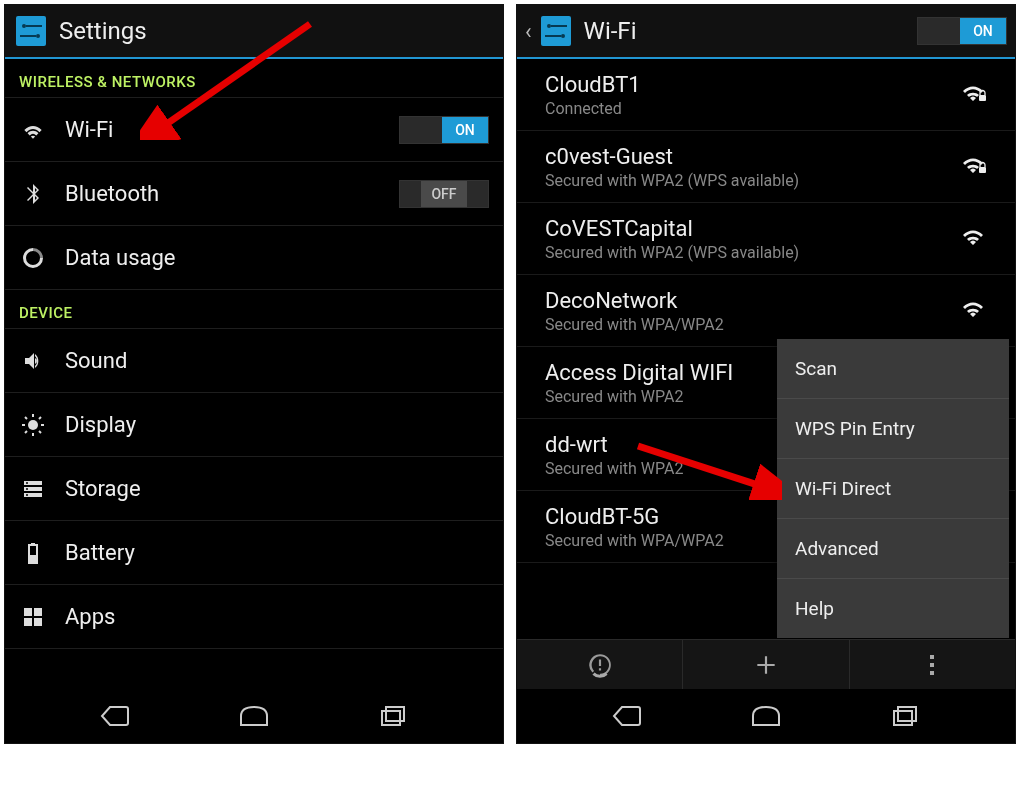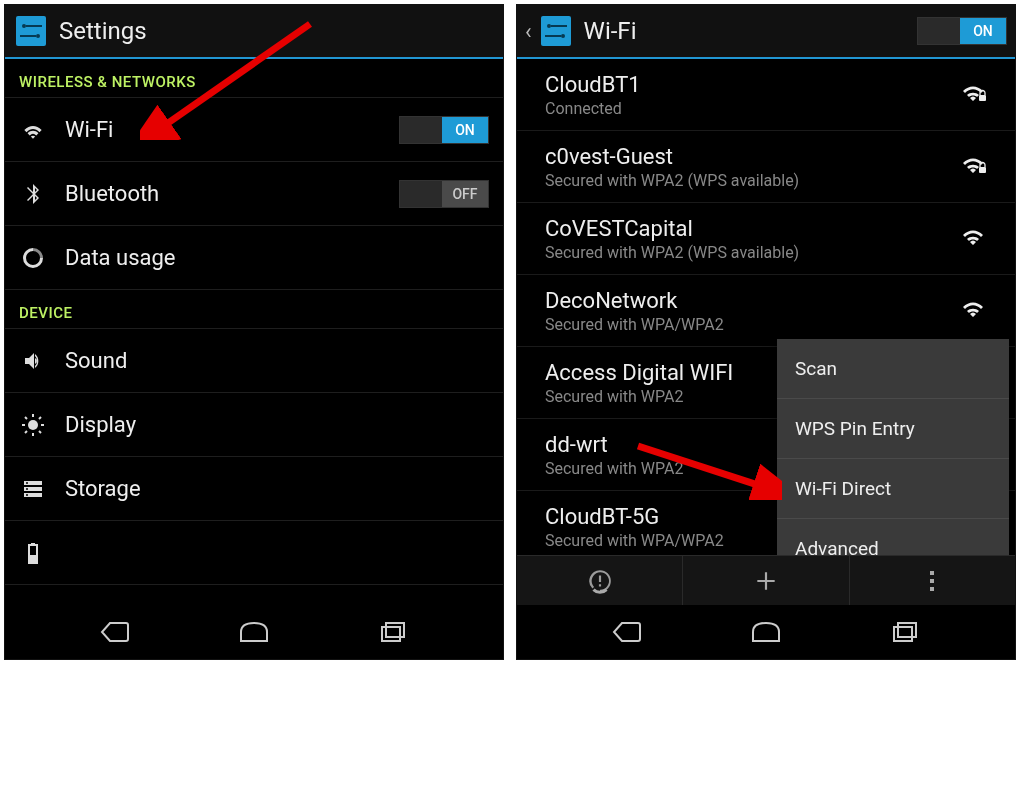--- a/index.html
+++ b/index.html
@@ -10,21 +10,21 @@
     position: relative;
   }
   .container {
     display: flex;
     gap: 12px;
     padding: 4px;
     background: #fff;
   }
   .phone {
     width: 500px;
-    height: 656px;
+    height: 740px;
     background: #000;
     border: 1px solid #111;
     position: relative;
     overflow: hidden;
     display: flex;
     flex-direction: column;
   }
   .header {
     height: 54px;
     background: #111;
@@ -45,21 +45,21 @@
     color: #eee; font-size: 24px; font-weight: 400;
   }
   .header-spacer { flex: 1; }
   .toggle {
     width: 90px; height: 28px;
     background: #2a2a2a;
     display: flex; align-items: center; justify-content: flex-end;
     position: relative;
     border: 1px solid #333;
   }
-  .toggle.off { justify-content: flex-end; }
+  .toggle.off { justify-content: center; }
   .toggle .knob {
     background: #1e9bd6;
     color: #fff;
     width: 46px; height: 26px;
     display: flex; align-items: center; justify-content: center;
     font-size: 14px;
     font-weight: 500;
   }
   .toggle.off .knob {
     background: #4a4a4a;
@@ -266,20 +266,21 @@
       </div>
 
       <div class="row">
         <span class="icon">
           <svg width="24" height="24" viewBox="0 0 24 24">
               <rect x="8" y="4" width="8" height="18" stroke="#ddd" stroke-width="2" fill="none"></rect>
               <rect x="10" y="2" width="4" height="2" fill="#ddd"></rect>
               <rect x="9" y="14" width="6" height="7" fill="#ddd"></rect>
             </svg>
         </span>
+        <span class="label">Battery</span>
       </div>
 
       <div class="row">
         <span class="icon">
           <svg width="24" height="24" viewBox="0 0 24 24">
               <rect x="3" y="3" width="8" height="8" fill="#ddd"></rect>
               <rect x="13" y="3" width="8" height="8" fill="#ddd"></rect>
               <rect x="3" y="13" width="8" height="8" fill="#ddd"></rect>
               <rect x="13" y="13" width="8" height="8" fill="#ddd"></rect>
             </svg>

